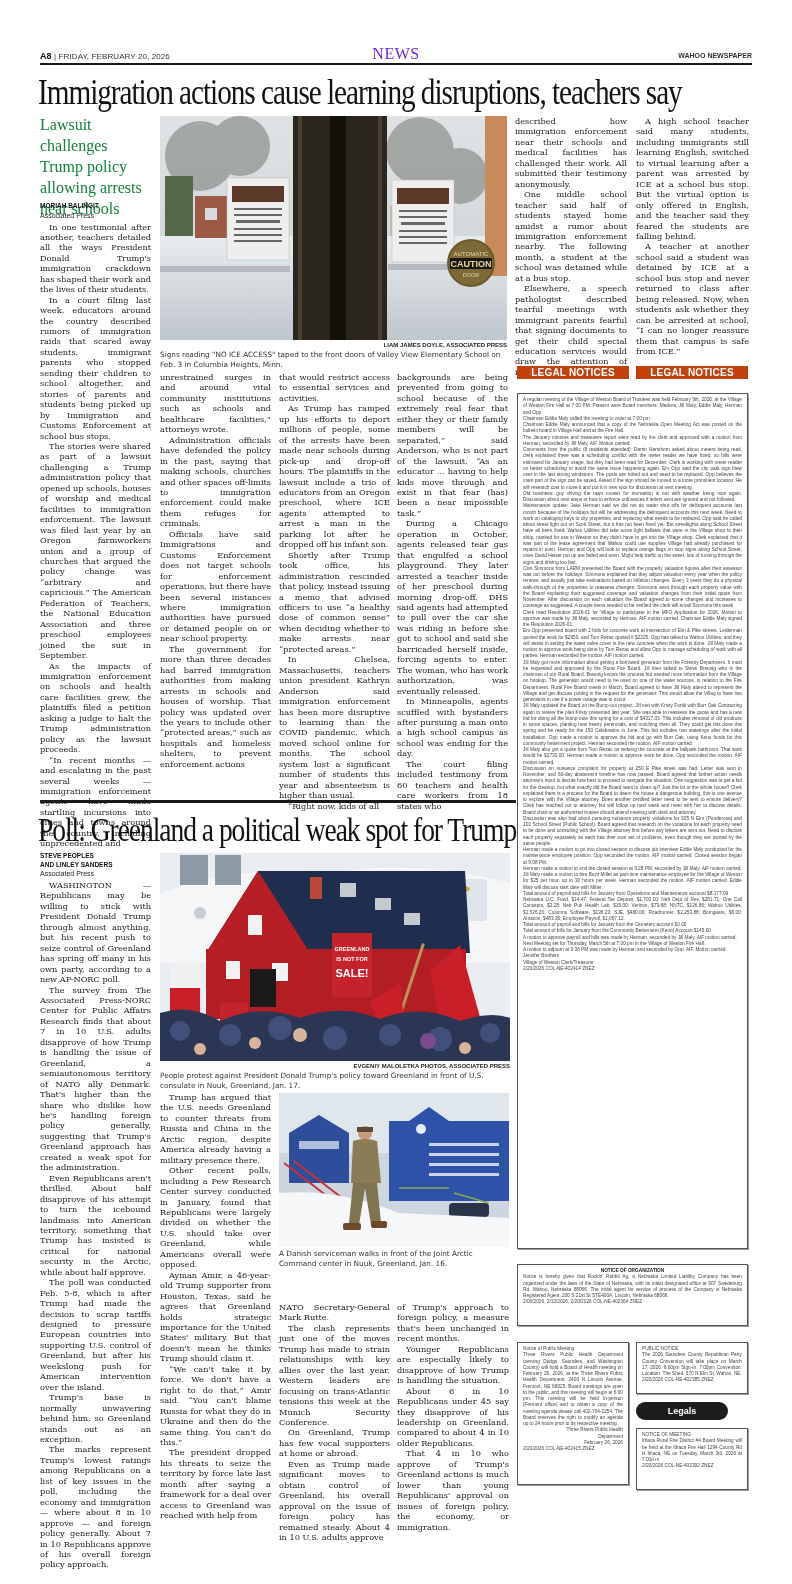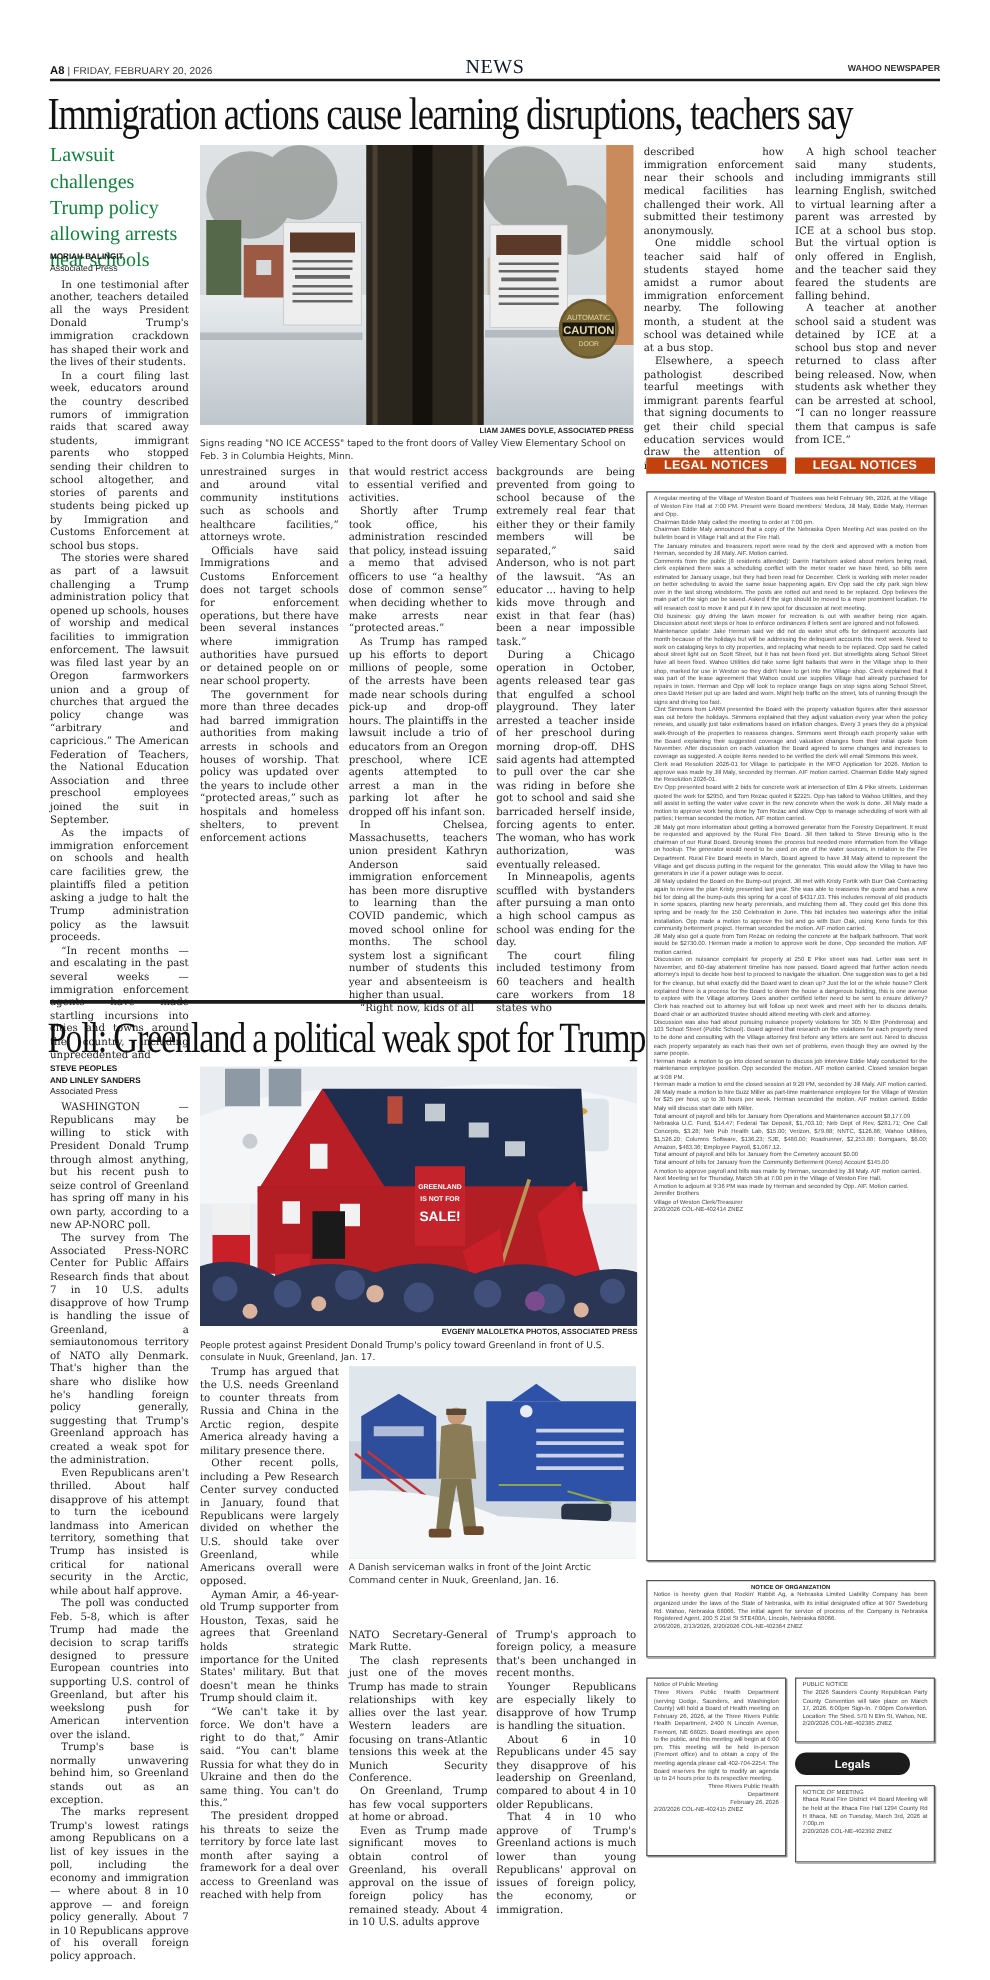--- a/index.html
+++ b/index.html
@@ -5,21 +5,21 @@
   * { box-sizing: border-box; margin: 0; padding: 0; }
   html, body { width: 792px; height: 1584px; background: #ffffff; overflow: hidden; }
   body { position: relative; font-family: "DejaVu Serif", serif; color: #1a1a1a; }
 
   .abs { position: absolute; }
 
   
   .folio { position: absolute; left: 40px; top: 47px; width: 712px; height: 18px; }
   .folio-left { position: absolute; left: 0; top: 4px; font-family: "Liberation Sans", sans-serif; font-size: 8px; color: #333; letter-spacing: 0.1px; }
   .folio-left b { font-weight: bold; color: #111; font-size: 9px; }
-  .folio-center { position: absolute; left: 0; width: 100%; top: -2px; text-align: center; font-family: "Liberation Serif", serif; font-size: 16px; color: #0f172a; letter-spacing: 0.5px; }
+  .folio-center { position: absolute; left: 0; width: 100%; top: -2px; text-align: center; font-family: "Liberation Serif", serif; font-size: 16px; color: #6d28d9; letter-spacing: 0.5px; }
   .folio-right { position: absolute; right: 0; top: 5px; font-family: "Liberation Sans", sans-serif; font-size: 7px; color: #333; font-weight: bold; }
   .folio-rule { position: absolute; left: 40px; top: 63px; width: 712px; height: 2px; background: #1a1a1a; }
 
   
   .headline { font-family: "Liberation Serif", serif; font-weight: normal; color: #111; white-space: nowrap; letter-spacing: -1.2px; transform-origin: left top; }
   .hl1 { left: 38px; top: 72px; font-size: 34px; transform: scaleX(0.86) scaleY(1.08); }
   .hl2 { left: 38px; top: 810px; font-size: 32px; transform: scaleX(0.86) scaleY(1.08); }
 
   .deck { left: 40px; top: 114px; width: 110px; font-family: "Liberation Serif", serif; font-size: 16px; line-height: 21px; color: #15803d; }
 
@@ -136,28 +136,29 @@
     <text x="311" y="140" font-family="Liberation Sans, sans-serif" font-size="6" fill="#e6d9a8" text-anchor="middle">AUTOMATIC</text>
     <text x="311" y="151" font-family="Liberation Sans, sans-serif" font-size="9" fill="#e6d9a8" text-anchor="middle" font-weight="bold">CAUTION</text>
     <text x="311" y="161" font-family="Liberation Sans, sans-serif" font-size="5.5" fill="#e6d9a8" text-anchor="middle">DOOR</text>
   </svg>
 </div>
 <div class="credit" style="left:160px; top:342px; width:347px;">LIAM JAMES DOYLE, ASSOCIATED PRESS</div>
 <div class="caption" style="left:160px; top:350px; width:347px;">Signs reading "NO ICE ACCESS" taped to the front doors of Valley View Elementary School on Feb. 3 in Columbia Heights, Minn.</div>
 
 <div class="col" style="left:160px; top:372px; width:111px;">
   <p style="text-indent:0">unrestrained surges in and around vital community institutions such as schools and healthcare facilities,” attorneys wrote.</p>
+  <p>Administration officials have defended the policy in the past, saying that making schools, churches and other spaces off-limits to immigration enforcement could make them refuges for criminals.</p>
   <p>Officials have said Immigrations and Customs Enforcement does not target schools for enforcement operations, but there have been several instances where immigration authorities have pursued or detained people on or near school property.</p>
   <p>The government for more than three decades had barred immigration authorities from making arrests in schools and houses of worship. That policy was updated over the years to include other “protected areas,” such as hospitals and homeless shelters, to prevent enforcement actions</p>
 </div>
 
 <div class="col" style="left:279px; top:372px; width:111px;">
-  <p style="text-indent:0">that would restrict access to essential verified and activities.</p>
+  <p style="text-indent:0">that would restrict access to essential services and activities.</p>
+  <p>As Trump has ramped up his efforts to deport millions of people, some of the arrests have been made near schools during pick-up and drop-off hours. The plaintiffs in the lawsuit include a trio of educators from an Oregon preschool, where ICE agents attempted to arrest a man in the parking lot after he dropped off his infant son.</p>
   <p>Shortly after Trump took office, his administration rescinded that policy, instead issuing a memo that advised officers to use “a healthy dose of common sense” when deciding whether to make arrests near “protected areas.”</p>
-  <p>As Trump has ramped up his efforts to deport millions of people, some of the arrests have been made near schools during pick-up and drop-off hours. The plaintiffs in the lawsuit include a trio of educators from an Oregon preschool, where ICE agents attempted to arrest a man in the parking lot after he dropped off his infant son.</p>
   <p>In Chelsea, Massachusetts, teachers union president Kathryn Anderson said immigration enforcement has been more disruptive to learning than the COVID pandemic, which moved school online for months. The school system lost a significant number of students this year and absenteeism is higher than usual.</p>
   <p>“Right now, kids of all</p>
 </div>
 
 <div class="col" style="left:397px; top:372px; width:111px;">
   <p style="text-indent:0">backgrounds are being prevented from going to school because of the extremely real fear that either they or their family members will be separated,” said Anderson, who is not part of the lawsuit. “As an educator ... having to help kids move through and exist in that fear (has) been a near impossible task.”</p>
   <p>During a Chicago operation in October, agents released tear gas that engulfed a school playground. They later arrested a teacher inside of her preschool during morning drop-off. DHS said agents had attempted to pull over the car she was riding in before she got to school and said she barricaded herself inside, forcing agents to enter. The woman, who has work authorization, was eventually released.</p>
   <p>In Minneapolis, agents scuffled with bystanders after pursuing a man onto a high school campus as school was ending for the day.</p>
   <p>The court filing included testimony from 60 teachers and health care workers from 18 states who</p>
 </div>

